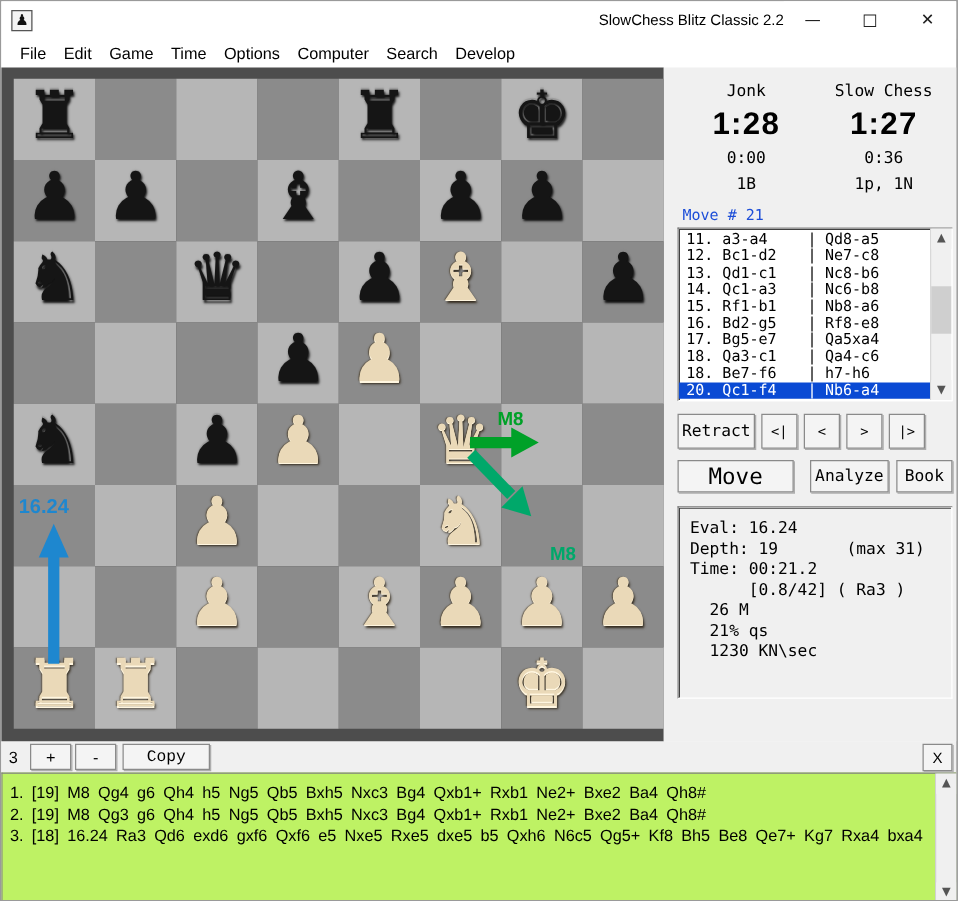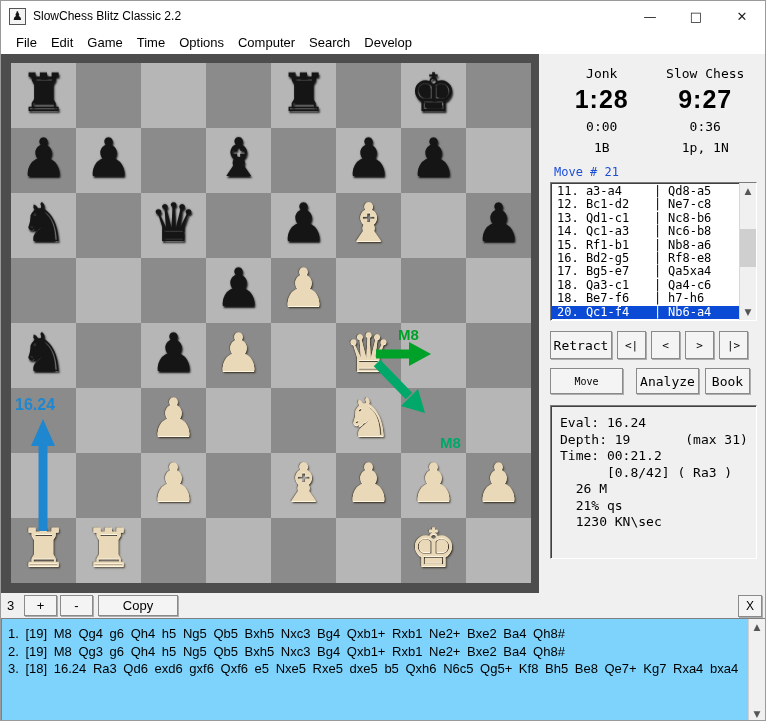--- a/index.html
+++ b/index.html
@@ -3,21 +3,21 @@
 <meta charset="utf-8">
 <style>
   * { box-sizing: border-box; margin: 0; padding: 0; }
   html,body { width:766px; height:721px; overflow:hidden; }
   body { font-family:"Liberation Sans", sans-serif; background:#fff; border:1px solid #9a9a9a; }
 
   
   .titlebar { height:30px; background:#fff; display:flex; align-items:center; padding-left:8px; }
   .app-icon { width:17px; height:17px; border:1px solid #555; background:#f4f4f4; font-size:12px;
               line-height:15px; text-align:center; color:#111; }
-  .title-text { font-size:12px; color:#000; margin-left:7px; flex:1; }
+  .title-text { font-size:12px; color:#000; margin-left:7px; flex:1;text-align:right; }
   .win-controls { display:flex; height:100%; }
   .win-btn { width:46px; height:100%; display:flex; align-items:center; justify-content:center;
              font-size:13px; color:#222; background:#fff; border:none; font-family:"DejaVu Sans",sans-serif; }
 
   
   .menubar { height:23px; background:#fff; display:flex; align-items:center; padding-left:8px; }
   .menu-item { font-size:13px; color:#000; padding:2px 7px; background:#fff; border:none;
                font-family:"Liberation Sans",sans-serif; }
 
   
@@ -54,38 +54,38 @@
   .sb-up { top:0; } .sb-down { bottom:0; }
   .sb-thumb { position:absolute; left:0; width:16px; background:#cfcfcf; }
 
   .nav-row { display:flex; margin-top:10px; align-items:flex-end; }
   .btn { background:#f4f4f4; border:1px solid #8a8a8a; box-shadow:1px 1px 0 #adadad;
          font-family:"DejaVu Sans Mono",monospace; color:#000; }
   .btn-retract { width:62px; height:28px; font-size:13px; }
   .btn-nav { width:29px; height:28px; font-size:11px; margin-left:5px; }
   .btn-nav:first-of-type { margin-left:9px; }
   .action-row { display:flex; margin-top:9px; }
-  .btn-move { width:73px; height:26px; font-size:10px; }
+  .btn-move { width:93px; height:26px; font-size:18px; }
   .btn-analyze { width:63px; height:26px; font-size:13px; margin-left:13px; }
   .btn-book { width:45px; height:26px; font-size:13px; margin-left:6px; }
 
   .eval-box { margin-top:11px; height:154px; border:1px solid #7b7b7b; border-right-color:#fff;
               border-bottom-color:#fff; box-shadow:inset 1px 1px 0 #404040;
               padding:9px 0 0 9px; background:#f0f0f0; }
   .eval-line { font-size:13px; line-height:16.5px; white-space:pre; color:#000; }
 
   
   .bottom-bar { height:25px; background:#f0f0f0; display:flex; align-items:center; padding-left:6px; }
   .depth-num { font-size:13px; color:#000; width:14px; }
   .btn-pm { width:33px; height:21px; font-size:13px; margin-left:3px; font-family:"Liberation Sans",sans-serif; }
-  .btn-copy { width:80px; height:21px; font-size:13px; margin-left:5px; font-family:Liberation Sans, sans-serif; }
+  .btn-copy { width:70px; height:21px; font-size:13px; margin-left:5px; font-family:Liberation Mono, monospace; }
   .bar-spacer { flex:1; }
   .btn-x { width:24px; height:22px; font-size:12px; margin-right:3px; font-family:"Liberation Sans",sans-serif; }
 
-  .analysis-panel { height:104px; background:#7dd3fc; border:1px solid #808080; border-right:none; border-bottom:none;
+  .analysis-panel { height:104px; background:#bef264; border:1px solid #808080; border-right:none; border-bottom:none;
                     display:flex; }
   .analysis-lines { flex:1; padding:6px 0 0 6px; overflow:hidden; }
   .an-line { font-size:13px; line-height:17.5px; color:#000; white-space:nowrap; word-spacing:3px; }
   .an-scroll { width:17px; background:#f0f0f0; position:relative; border-left:1px solid #d0d0d0; }
 </style>
 </head>
 <body>
 
 <div class="titlebar">
   <span class="app-icon">♟</span>
@@ -219,21 +219,21 @@
         <text id="m8-bottom-label" x="429" y="385" font-size="15" font-weight="bold" font-family="Liberation Sans, sans-serif" fill="#00a86a">M8</text>
       </svg>
     </div>
   </div>
 
   <div class="right-panel">
     <div class="clock-grid">
       <div class="clock-name">Jonk</div>
       <div class="clock-name">Slow Chess</div>
       <div class="clock-time">1:28</div>
-      <div class="clock-time">9:27</div>
+      <div class="clock-time">1:27</div>
       <div class="clock-delta">0:00</div>
       <div class="clock-delta">0:36</div>
       <div class="clock-mat">1B</div>
       <div class="clock-mat">1p, 1N</div>
     </div>
 
     <div class="move-header">Move # 21</div>
 
     <div class="movelist-box">
       <div class="movelist-rows" id="movelist-rows">

